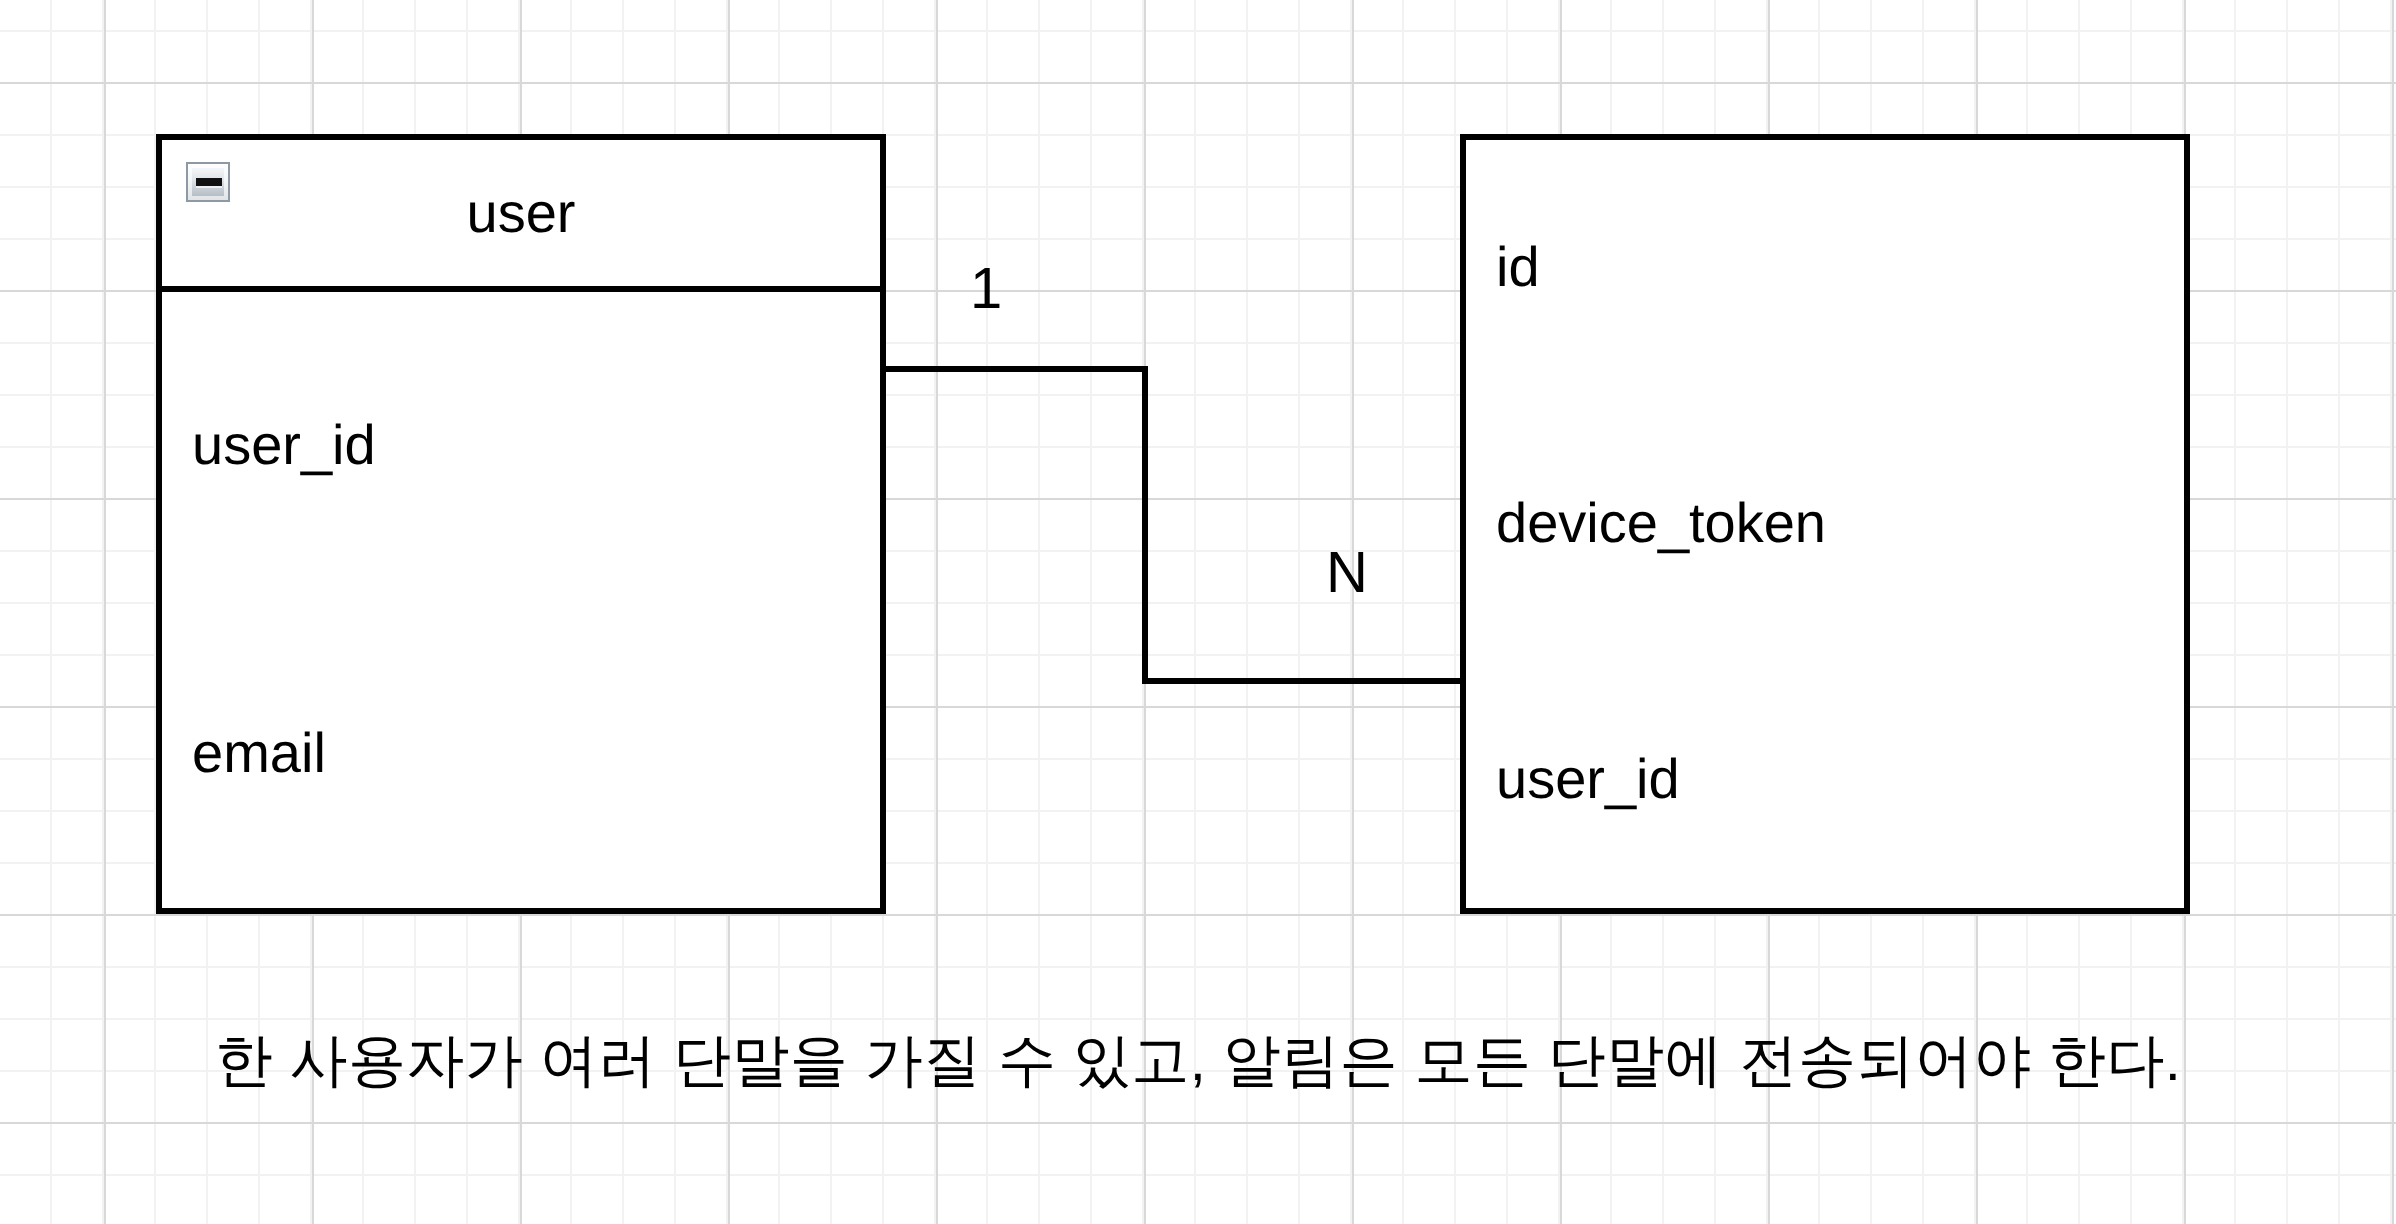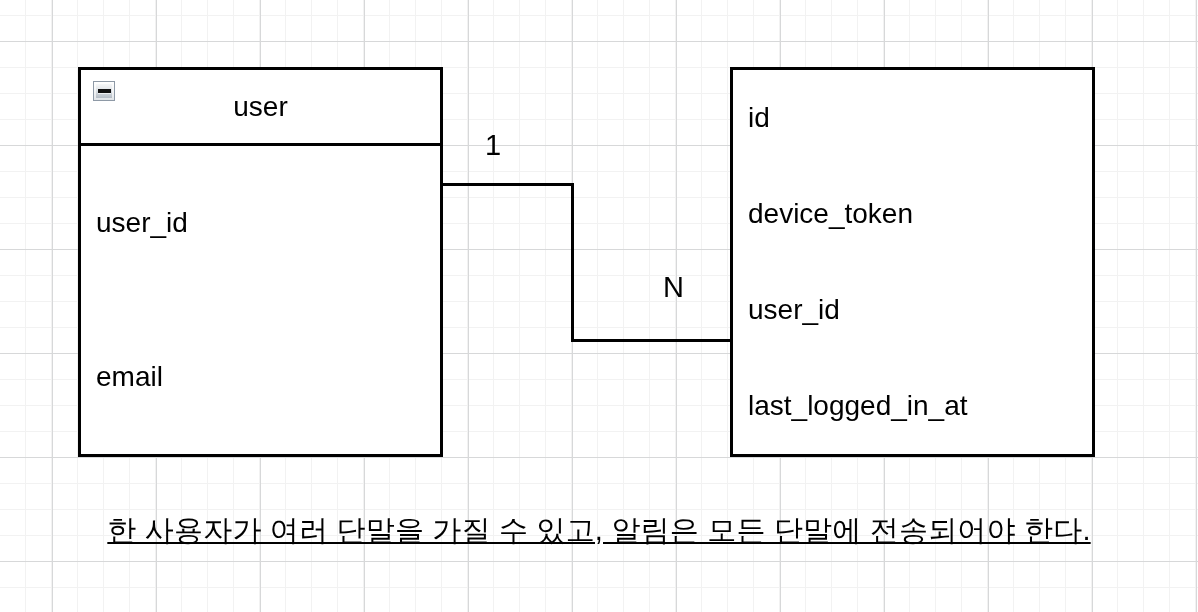--- a/index.html
+++ b/index.html
@@ -104,21 +104,20 @@
   .edge-label.tgt { left: 663px; top: 271px; }
   .caption {
     position: absolute;
     left: 0;
     right: 0;
     top: 511px;
     text-align: center;
     font-size: 29px;
     color: #000000;
     letter-spacing: 0.2px;
-    text-decoration: underline;
   }
 </style>
 </head>
 <body>
 
 <div class="canvas">
 
   <svg class="connector-layer" viewBox="0 0 1198 612" xmlns="http://www.w3.org/2000/svg">
     <polyline points="443,184.5 572.5,184.5 572.5,340.5 730,340.5"></polyline>
   </svg>
@@ -144,23 +143,20 @@
     <div class="entity-body">
       <div class="field-row">
         <span>id</span>
       </div>
       <div class="field-row">
         <span>device_token</span>
       </div>
       <div class="field-row">
         <span>user_id</span>
       </div>
-      <div class="field-row">
-        <span>last_logged_in_at</span>
-      </div>
     </div>
   </div>
 
   <div class="edge-label src">1</div>
   <div class="edge-label tgt">N</div>
 
   <div class="caption">한 사용자가 여러 단말을 가질 수 있고, 알림은 모든 단말에 전송되어야 한다.</div>
 
 </div>
 

